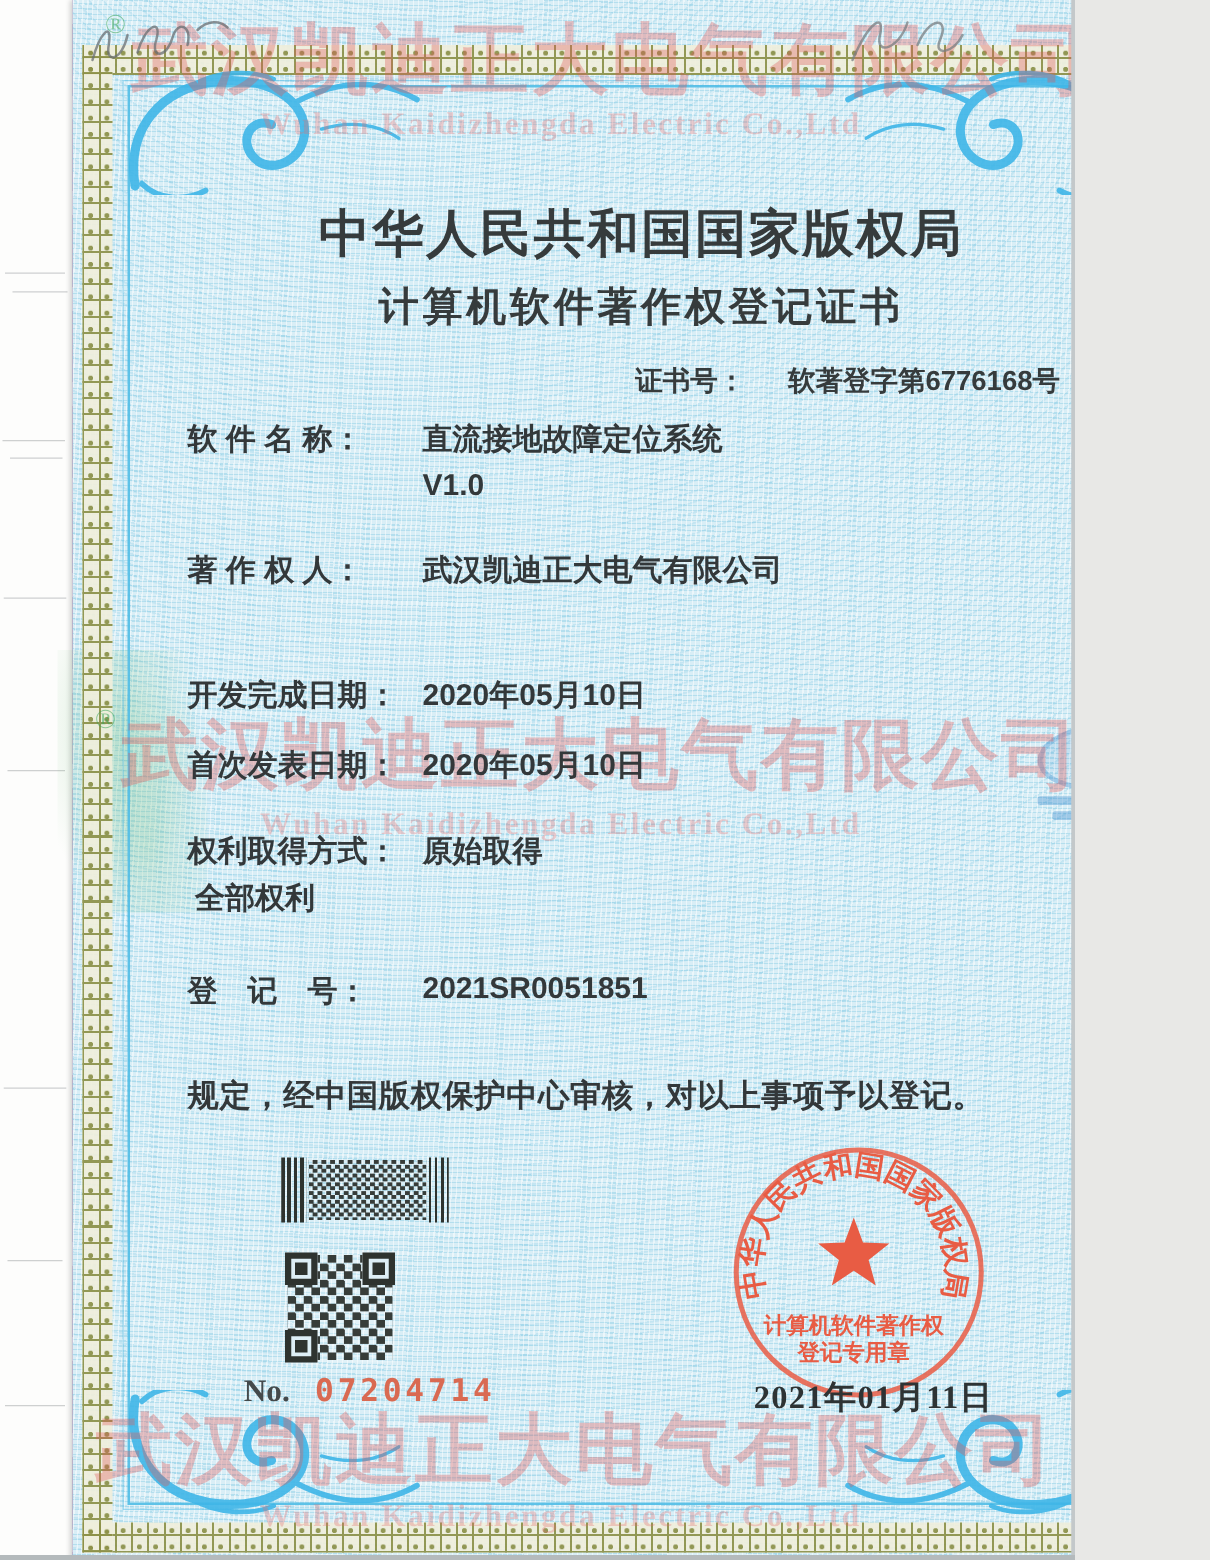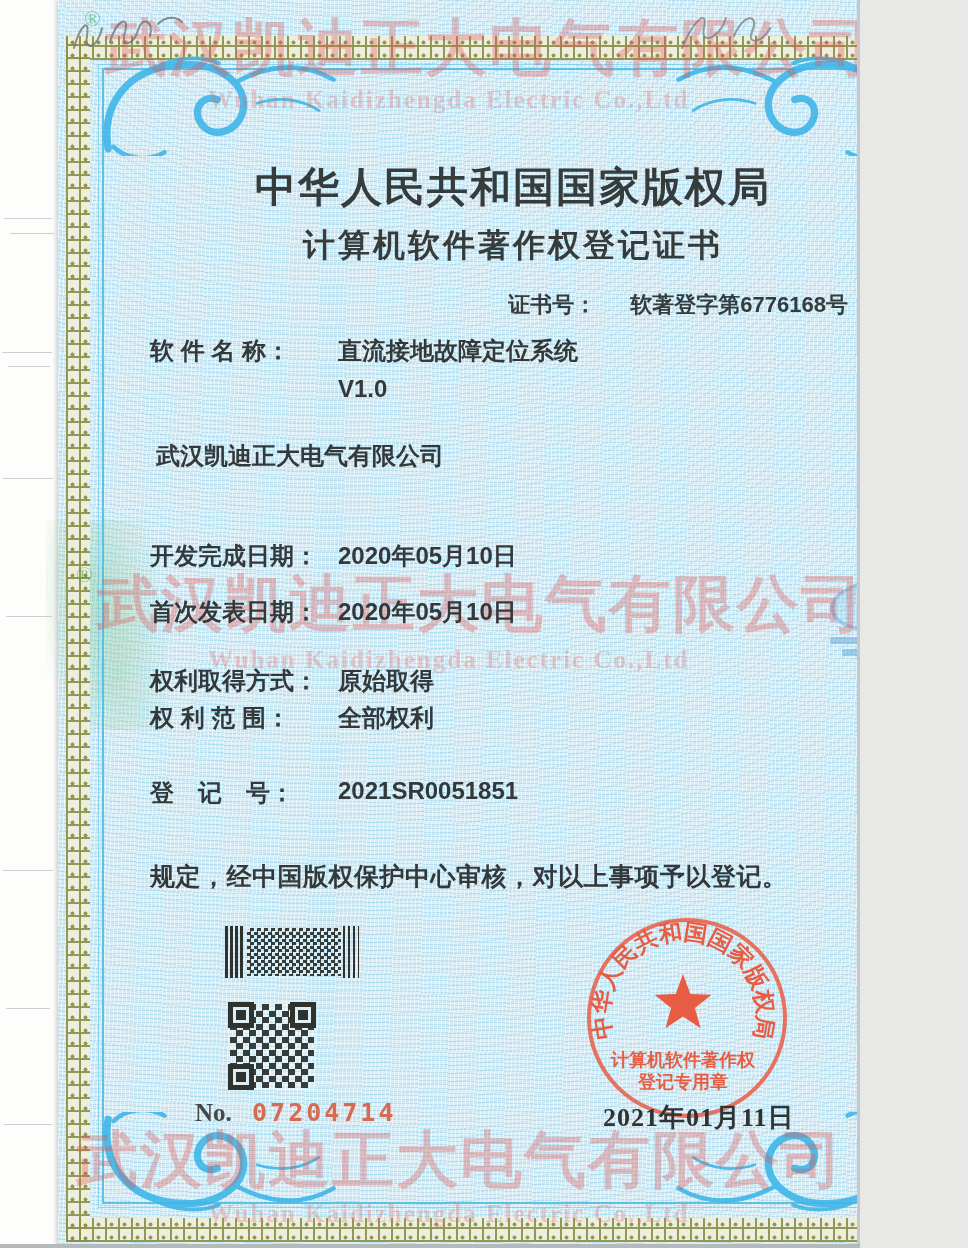--- a/index.html
+++ b/index.html
@@ -175,36 +175,36 @@
       <span>证书号：</span>
       <span style="margin-left:28px;">软著登字第6776168号</span>
     </div>
 
     <div class="row" style="top:335px;">
       <span class="lbl">软 件 名 称：</span>
       <span class="val">直流接地故障定位系统</span>
     </div>
     <div class="v2">V1.0</div>
     <div class="row" style="top:440px;">
+      <span class="lbl">著 作 权 人：</span>
       <span class="val">武汉凯迪正大电气有限公司</span>
     </div>
     <div class="row" style="top:540px;">
       <span class="lbl">开发完成日期：</span>
       <span class="val">2020年05月10日</span>
     </div>
     <div class="row" style="top:596px;">
       <span class="lbl">首次发表日期：</span>
       <span class="val">2020年05月10日</span>
     </div>
     <div class="row" style="top:649px;margin-top:16px;">
       <span class="lbl">权利取得方式：</span>
       <span class="val">原始取得</span>
     </div>
     <div class="row" style="top:702px;">
-      <span class="lbl">权 利 范 围：</span>
       <span class="val">全部权利</span>
     </div>
     <div class="row" style="top:752px;margin-top:25px;">
       <span class="lbl">登　记　号：</span>
       <span class="val">2021SR0051851</span>
     </div>
 
     <div class="t para p2">规定，经中国版权保护中心审核，对以上事项予以登记。</div>
 
     <div class="barcode">

